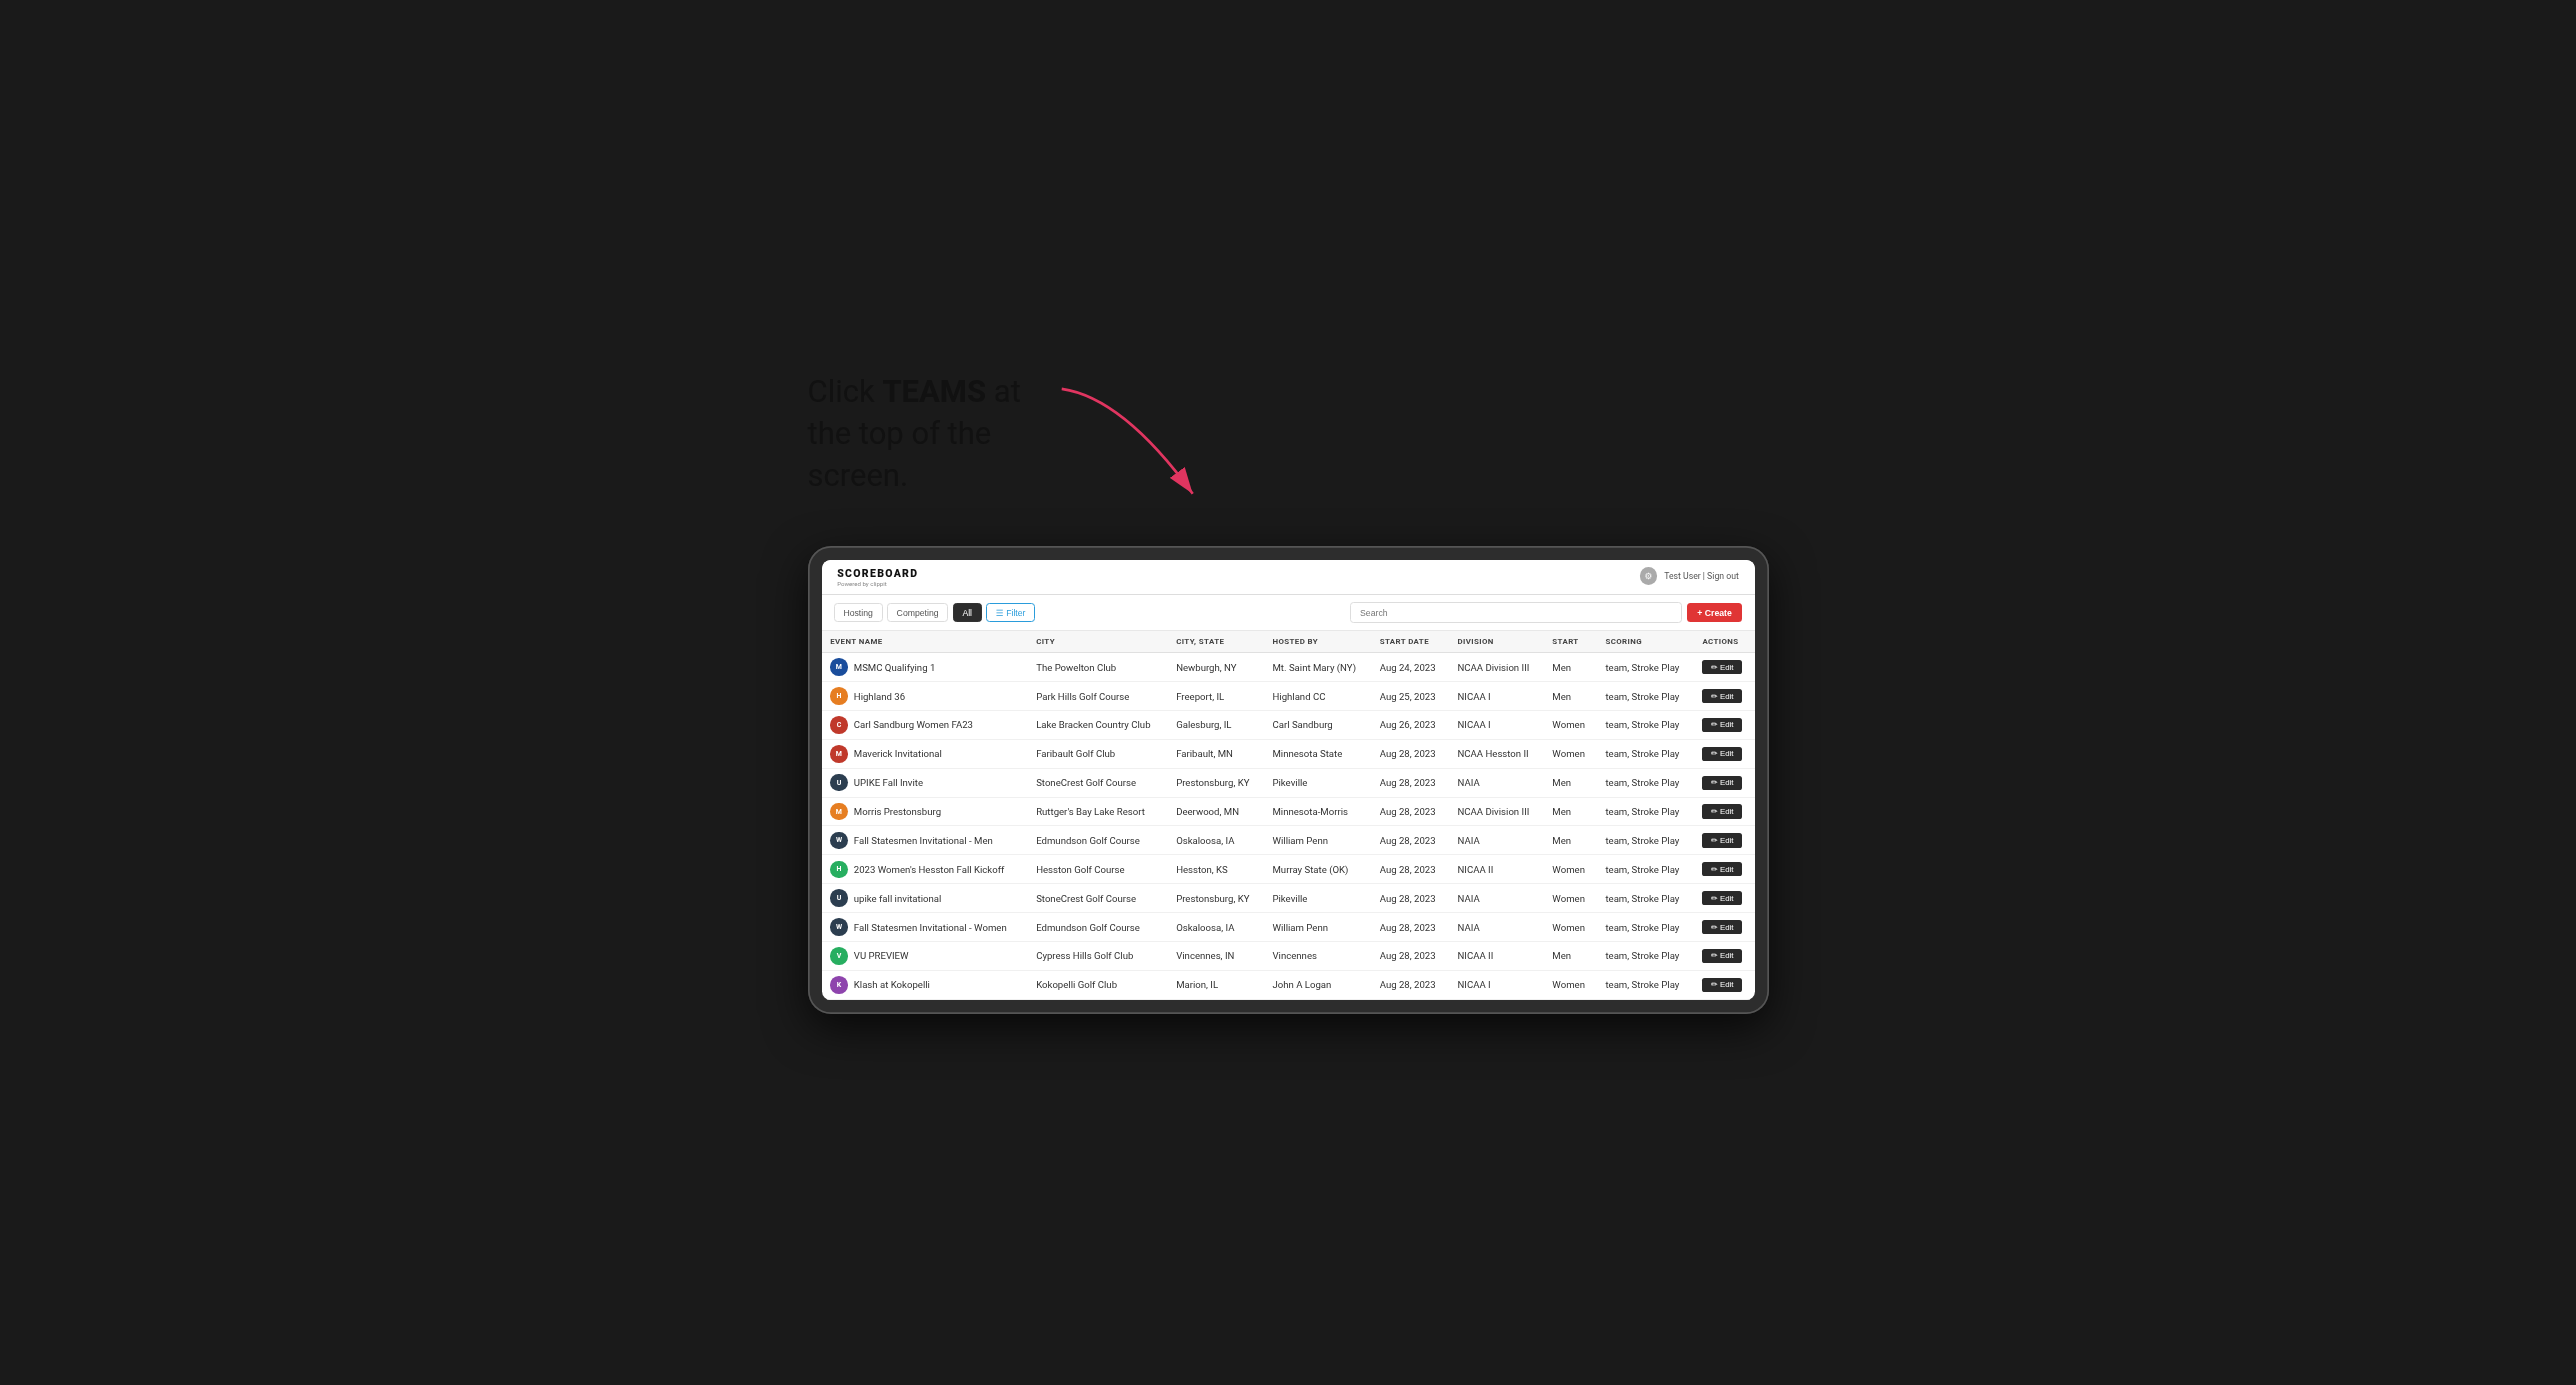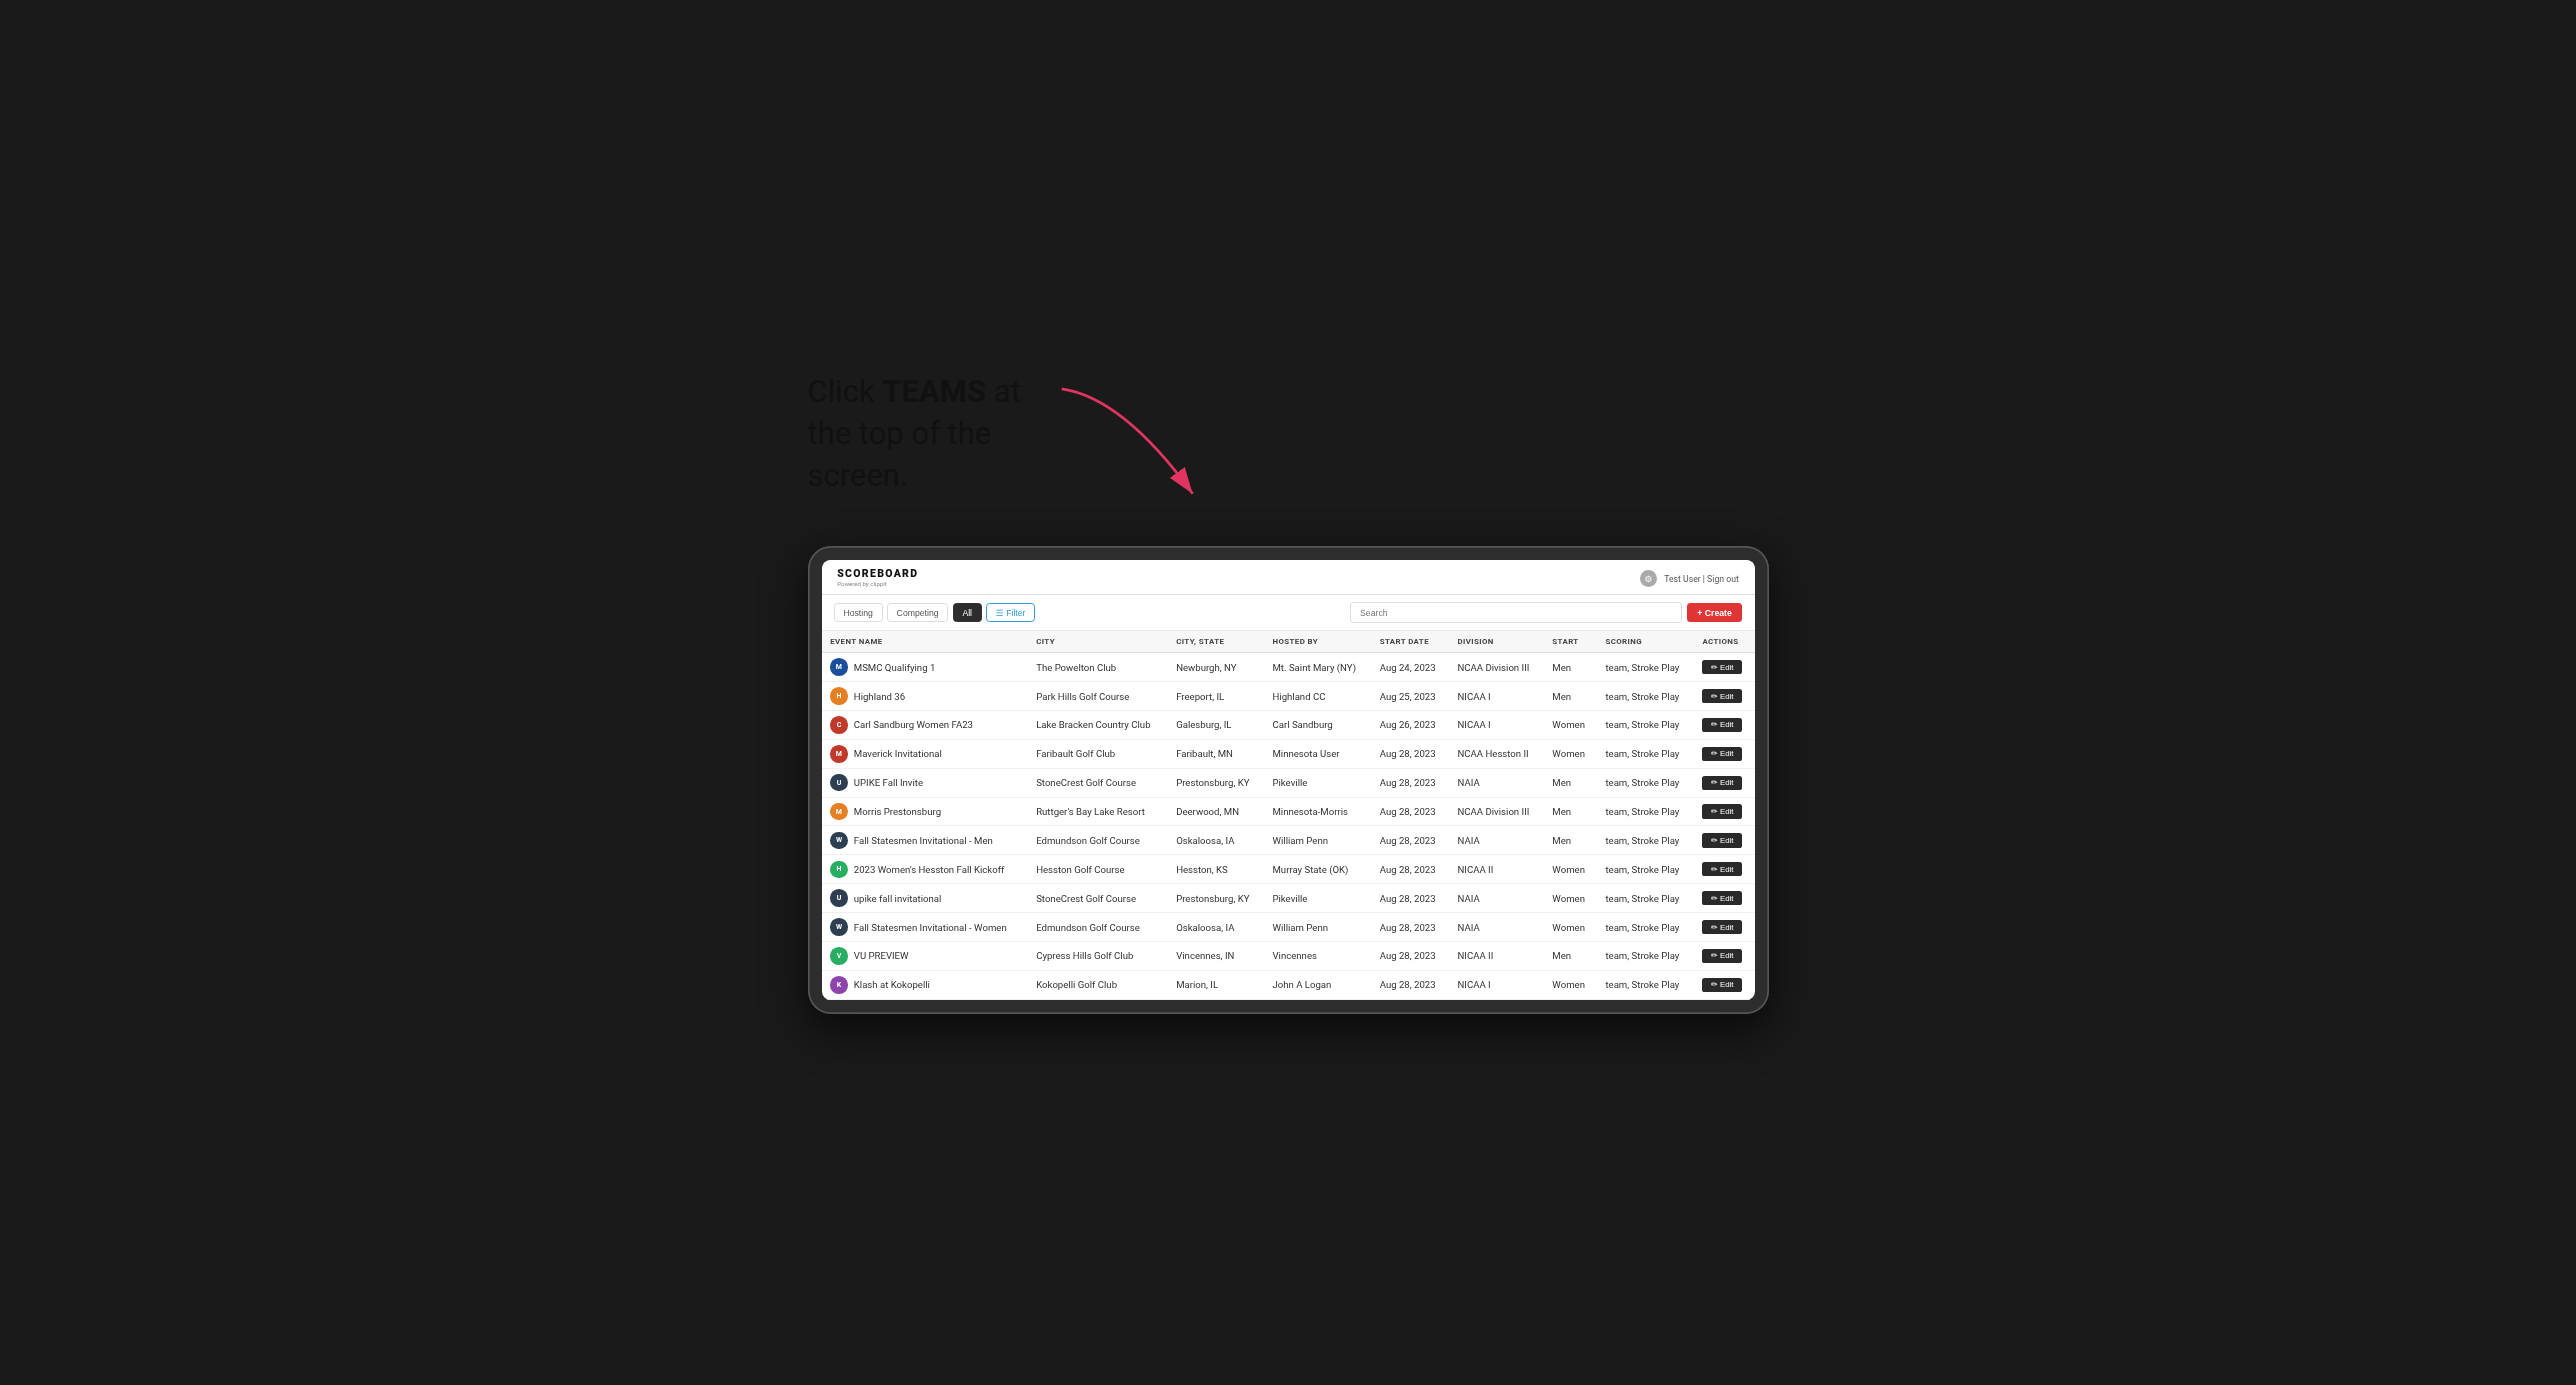--- a/index.html
+++ b/index.html
@@ -61,21 +61,21 @@
           <polygon points="0 0, 10 3.5, 0 7" fill="#e03560"></polygon>
         </marker>
       </defs>
       <path d="M 10,10 Q 80,20 160,130" stroke="#e03560" stroke-width="3" fill="none" marker-end="url(#arrowhead)"></path>
     </svg>
   </div>
 
   <div style="margin-top: 175px; background: #2d2d2d; border-radius: 23px; padding: 14px; box-shadow: 0 14px 44px rgba(0,0,0,0.7), inset 0 0 0 1.7px #555;">
     <div style="background: #fff; border-radius: 8.7px; overflow: hidden;">
 
-      <div style="display: flex; align-items: flex-end; padding: 7px 15.7px; border-bottom: 0.9px solid #ddd; background: #fff;">
+      <div style="display: flex; align-items: flex-start; padding: 7px 15.7px; border-bottom: 0.9px solid #ddd; background: #fff;">
         <div style="margin-right: 21px;">
           <div style="font-size: 10.5px; font-weight: 900; letter-spacing: 1.3px; color: #111;">SCOREBOARD</div>
           <div style="font-size: 6.1px; color: #888;">Powered by clippit</div>
         </div>
         <div style="display: flex; align-items: center; gap: 7px; margin-left: auto;">
           <div style="width: 17.5px; height: 17.5px; background: #aaa; border-radius: 50%; display: flex; align-items: center; justify-content: center; font-size: 8.7px; color: white; cursor: pointer;">⚙</div>
           <div style="font-size: 8.7px; color: #555;">Test User | Sign out</div>
         </div>
       </div>
 
@@ -160,21 +160,21 @@
   </tr>
               <tr style="border-bottom: 0.9px solid rgb(240, 240, 240);">
     <td style="padding: 5.2px 8.7px; white-space: nowrap;">
       <div style="display: flex; align-items: center; gap: 6.1px;">
         <div style="width: 17.5px; height: 17.5px; border-radius: 50%; background: #c0392b; display: flex; align-items: center; justify-content: center; font-size: 7px; color: white; font-weight: bold; flex-shrink: 0;">M</div>
         <span>Maverick Invitational</span>
       </div>
     </td>
     <td style="padding: 5.2px 8.7px; white-space: nowrap; color: #333;">Faribault Golf Club</td>
     <td style="padding: 5.2px 8.7px; white-space: nowrap; color: #333;">Faribault, MN</td>
-    <td style="padding: 5.2px 8.7px; white-space: nowrap; color: #333;">Minnesota User</td>
+    <td style="padding: 5.2px 8.7px; white-space: nowrap; color: #333;">Minnesota State</td>
     <td style="padding: 5.2px 8.7px; white-space: nowrap; color: #333;">Aug 28, 2023</td>
     <td style="padding: 5.2px 8.7px; white-space: nowrap; color: #333;">NCAA Hesston II</td>
     <td style="padding: 5.2px 8.7px; white-space: nowrap; color: #333;">Women</td>
     <td style="padding: 5.2px 8.7px; white-space: nowrap; color: #333;">team, Stroke Play</td>
     <td style="padding: 5.2px 8.7px; white-space: nowrap;">
       <button style="padding: 2.6px 8.7px; background: #2a2a2a; color: #fff; border: none; border-radius: 2.6px; font-size: 7.9px; cursor: pointer; display: flex; align-items: center; gap: 2.6px;">✏ Edit</button>
     </td>
   </tr>
               <tr style="border-bottom: 0.9px solid rgb(240, 240, 240);">
     <td style="padding: 5.2px 8.7px; white-space: nowrap;">

